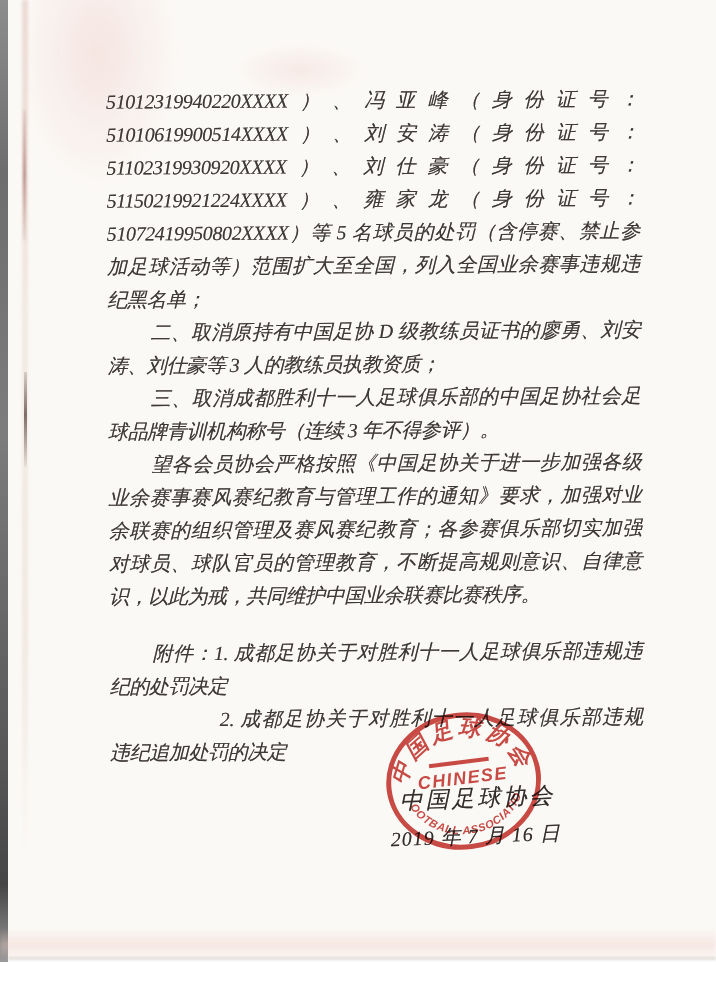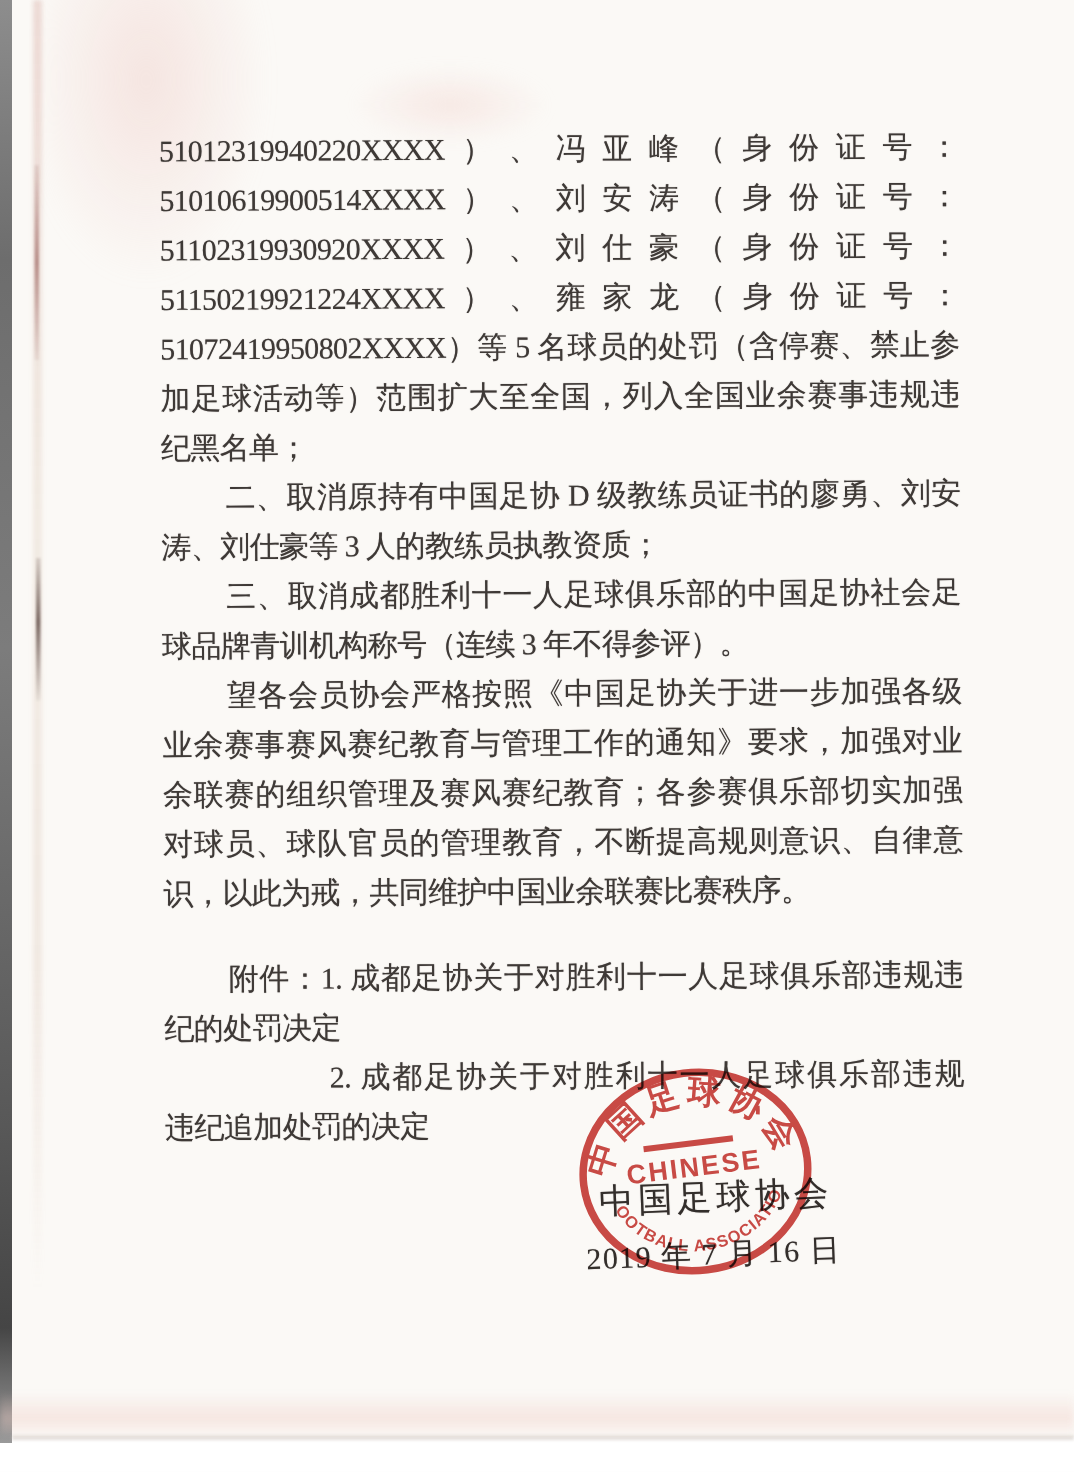--- a/index.html
+++ b/index.html
@@ -1,20 +1,20 @@
 <!DOCTYPE html>
 <html><head>
 <meta charset="utf-8">
 <style>
   html, body { margin: 0; padding: 0; }
   body { width: 716px; height: 981px; background: #ffffff; font-family: "Liberation Serif", "DejaVu Serif", serif; }
 
   .canvas {
     position: relative; width: 716px; height: 981px;
-    overflow: hidden; background: #ffffff;
+    overflow: hidden; background: #ffffff; font-style: italic;
   }
 
   
   .paper {
     position: absolute; left: 8px; top: 0; width: 708px; height: 958px;
     background: #fbf9f6;
   }
 
   
   .scan-edge {

